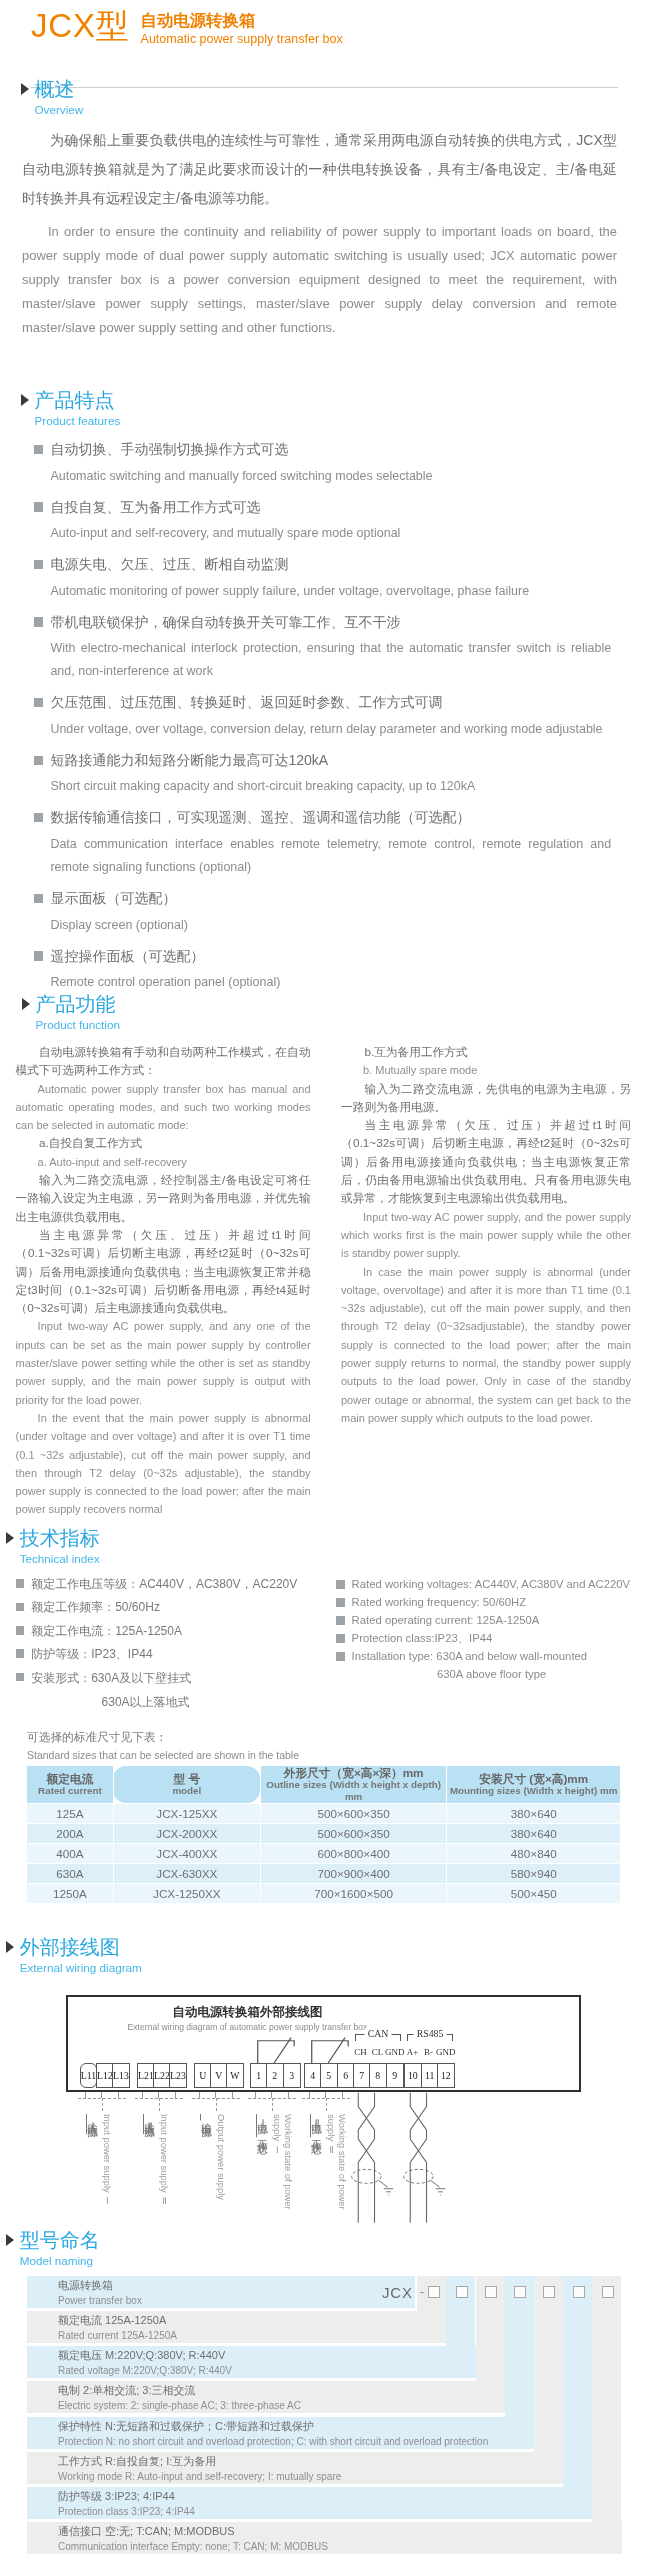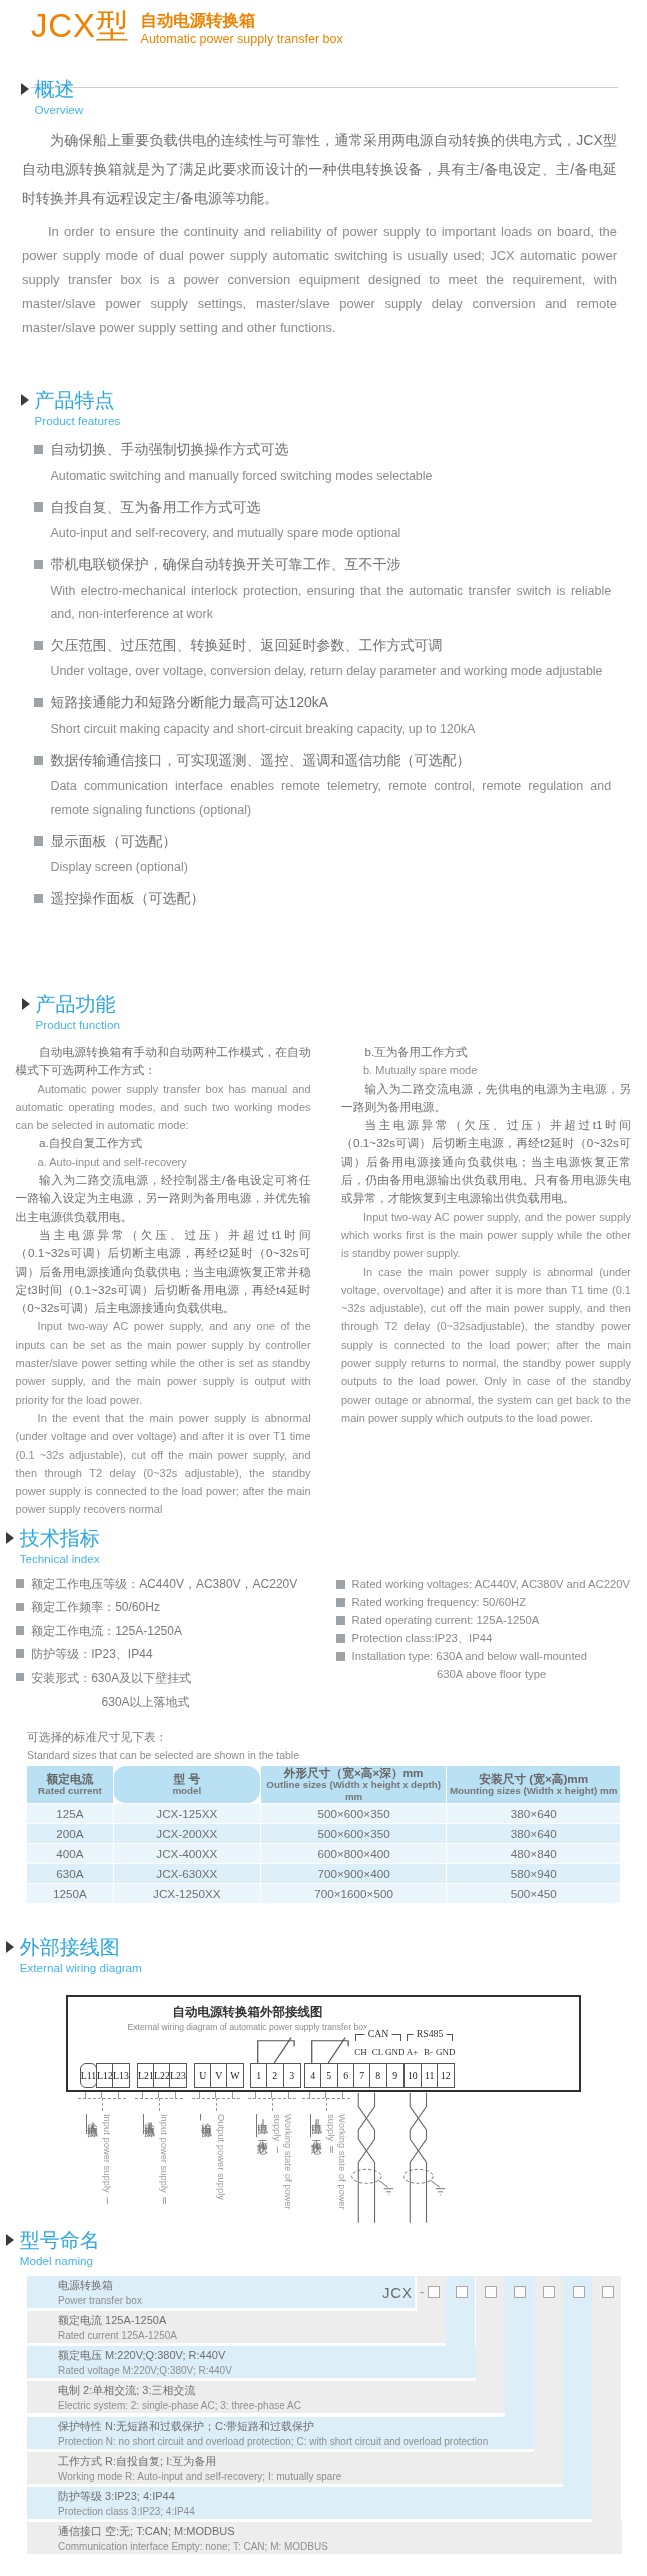--- a/index.html
+++ b/index.html
@@ -127,20 +127,24 @@
   <div class="features">
     <div class="feat">
       <div class="feat-cn"><span class="sq"></span><span>自动切换、手动强制切换操作方式可选</span></div>
       <div class="feat-en">Automatic switching and manually forced switching modes selectable</div>
     </div>
     <div class="feat">
       <div class="feat-cn"><span class="sq"></span><span>自投自复、互为备用工作方式可选</span></div>
       <div class="feat-en">Auto-input and self-recovery, and mutually spare mode optional</div>
     </div>
     <div class="feat">
+      <div class="feat-cn"><span class="sq"></span><span>电源失电、欠压、过压、断相自动监测</span></div>
+      <div class="feat-en">Automatic monitoring of power supply failure, under voltage, overvoltage, phase failure</div>
+    </div>
+    <div class="feat">
       <div class="feat-cn"><span class="sq"></span><span>带机电联锁保护，确保自动转换开关可靠工作、互不干涉</span></div>
       <div class="feat-en">With electro-mechanical interlock protection, ensuring that the automatic transfer switch is reliable and, non-interference at work</div>
     </div>
     <div class="feat">
       <div class="feat-cn"><span class="sq"></span><span>欠压范围、过压范围、转换延时、返回延时参数、工作方式可调</span></div>
       <div class="feat-en">Under voltage, over voltage, conversion delay, return delay parameter and working mode adjustable</div>
     </div>
     <div class="feat">
       <div class="feat-cn"><span class="sq"></span><span>短路接通能力和短路分断能力最高可达120kA</span></div>
       <div class="feat-en">Short circuit making capacity and short-circuit breaking capacity, up to 120kA</div>
@@ -148,20 +152,21 @@
     <div class="feat">
       <div class="feat-cn"><span class="sq"></span><span>数据传输通信接口，可实现遥测、遥控、遥调和遥信功能（可选配）</span></div>
       <div class="feat-en">Data communication interface enables remote telemetry, remote control, remote regulation and remote signaling functions (optional)</div>
     </div>
     <div class="feat">
       <div class="feat-cn"><span class="sq"></span><span>显示面板（可选配）</span></div>
       <div class="feat-en">Display screen (optional)</div>
     </div>
     <div class="feat">
       <div class="feat-cn"><span class="sq"></span><span>遥控操作面板（可选配）</span></div>
+      <div class="feat-en">Remote control operation panel (optional)</div>
     </div>
   </div>
 
   <div class="sec" style="left:22px;top:993px;">
     <span class="tri"></span>
     <div>
       <div class="sec-cn">产品功能</div>
       <div class="sec-en">Product function</div>
     </div>
   </div>

